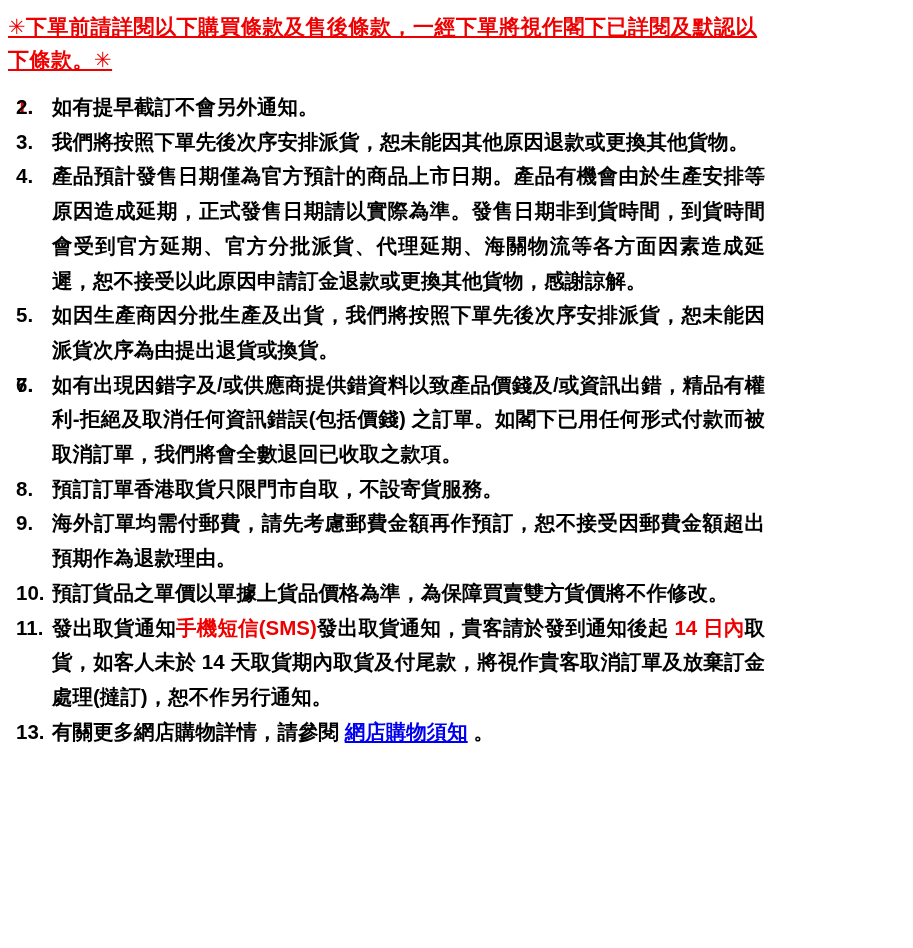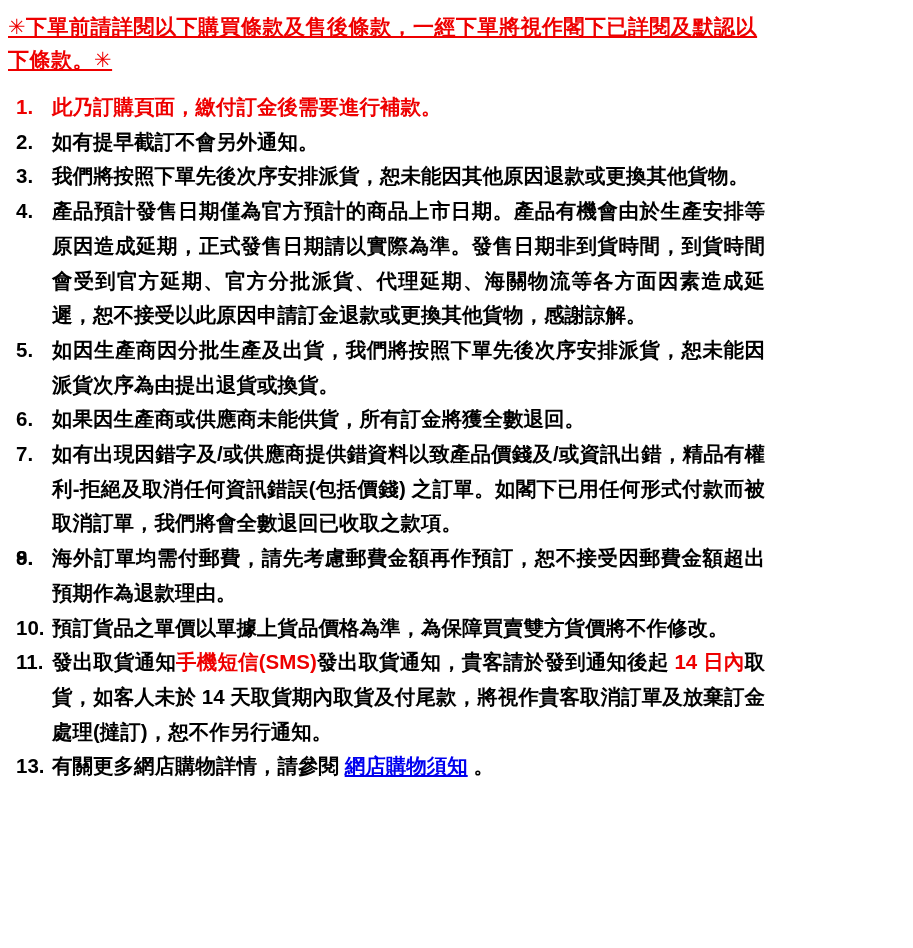--- a/index.html
+++ b/index.html
@@ -72,26 +72,26 @@
   }
 </style>
 </head>
 <body>
 
 <div class="page">
   <div class="alert-header">✳下單前請詳閱以下購買條款及售後條款，一經下單將視作閣下已詳閱及默認以下條款。✳</div>
 
 
   <div class="terms-list">
-      <div class="term term-red"><span class="term-num">1.</span><span class="term-text"><span>此乃訂購頁面，繳付訂金後需要進行補款。</span></span></div>
+      <div class="term term-red"><span class="term-num">1.</span></div>
       <div class="term"><span class="term-num">2.</span><span class="term-text"><span>如有提早截訂不會另外通知。</span></span></div>
       <div class="term"><span class="term-num">3.</span><span class="term-text"><span>我們將按照下單先後次序安排派貨，恕未能因其他原因退款或更換其他貨物。</span></span></div>
       <div class="term"><span class="term-num">4.</span><span class="term-text"><span>產品預計發售日期僅為官方預計的商品上市日期。產品有機會由於生產安排等原因造成延期，正式發售日期請以實際為準。發售日期非到貨時間，到貨時間會受到官方延期、官方分批派貨、代理延期、海關物流等各方面因素造成延遲，恕不接受以此原因申請訂金退款或更換其他貨物，感謝諒解。</span></span></div>
       <div class="term"><span class="term-num">5.</span><span class="term-text"><span>如因生產商因分批生產及出貨，我們將按照下單先後次序安排派貨，恕未能因派貨次序為由提出退貨或換貨。</span></span></div>
-      <div class="term"><span class="term-num">6.</span><span class="term-text"><span>如果因生產商或供應商未能供貨，所有訂金將獲全數退回。</span></span></div>
+      <div class="term"><span class="term-num">6.</span></div>
       <div class="term"><span class="term-num">7.</span><span class="term-text"><span>如有出現因錯字及/或供應商提供錯資料以致產品價錢及/或資訊出錯，精品有權利-拒絕及取消任何資訊錯誤(包括價錢) 之訂單。如閣下已用任何形式付款而被取消訂單，我們將會全數退回已收取之款項。</span></span></div>
-      <div class="term"><span class="term-num">8.</span></div>
+      <div class="term"><span class="term-num">8.</span><span class="term-text"><span>預訂訂單香港取貨只限門市自取，不設寄貨服務。</span></span></div>
       <div class="term"><span class="term-num">9.</span><span class="term-text"><span>海外訂單均需付郵費，請先考慮郵費金額再作預訂，恕不接受因郵費金額超出預期作為退款理由。</span></span></div>
       <div class="term"><span class="term-num">10.</span><span class="term-text"><span>預訂貨品之單價以單據上貨品價格為準，為保障買賣雙方貨價將不作修改。</span></span></div>
       <div class="term"><span class="term-num">11.</span><span class="term-text"><span>發出取貨通知</span><span class="term-highlight">手機短信(SMS)</span><span>發出取貨通知，貴客請於發到通知後起 </span><span class="term-highlight">14 日內</span><span>取貨，如客人未於 14 天取貨期內取貨及付尾款，將視作貴客取消訂單及放棄訂金處理(撻訂)，恕不作另行通知。</span></span></div>
       <div class="term"><span class="term-num">13.</span><span class="term-text"><span>有關更多網店購物詳情，請參閱 </span><a href="#" class="term-link">網店購物須知</a><span> 。</span></span></div>
     </div>
 </div>
 
 </body></html>

